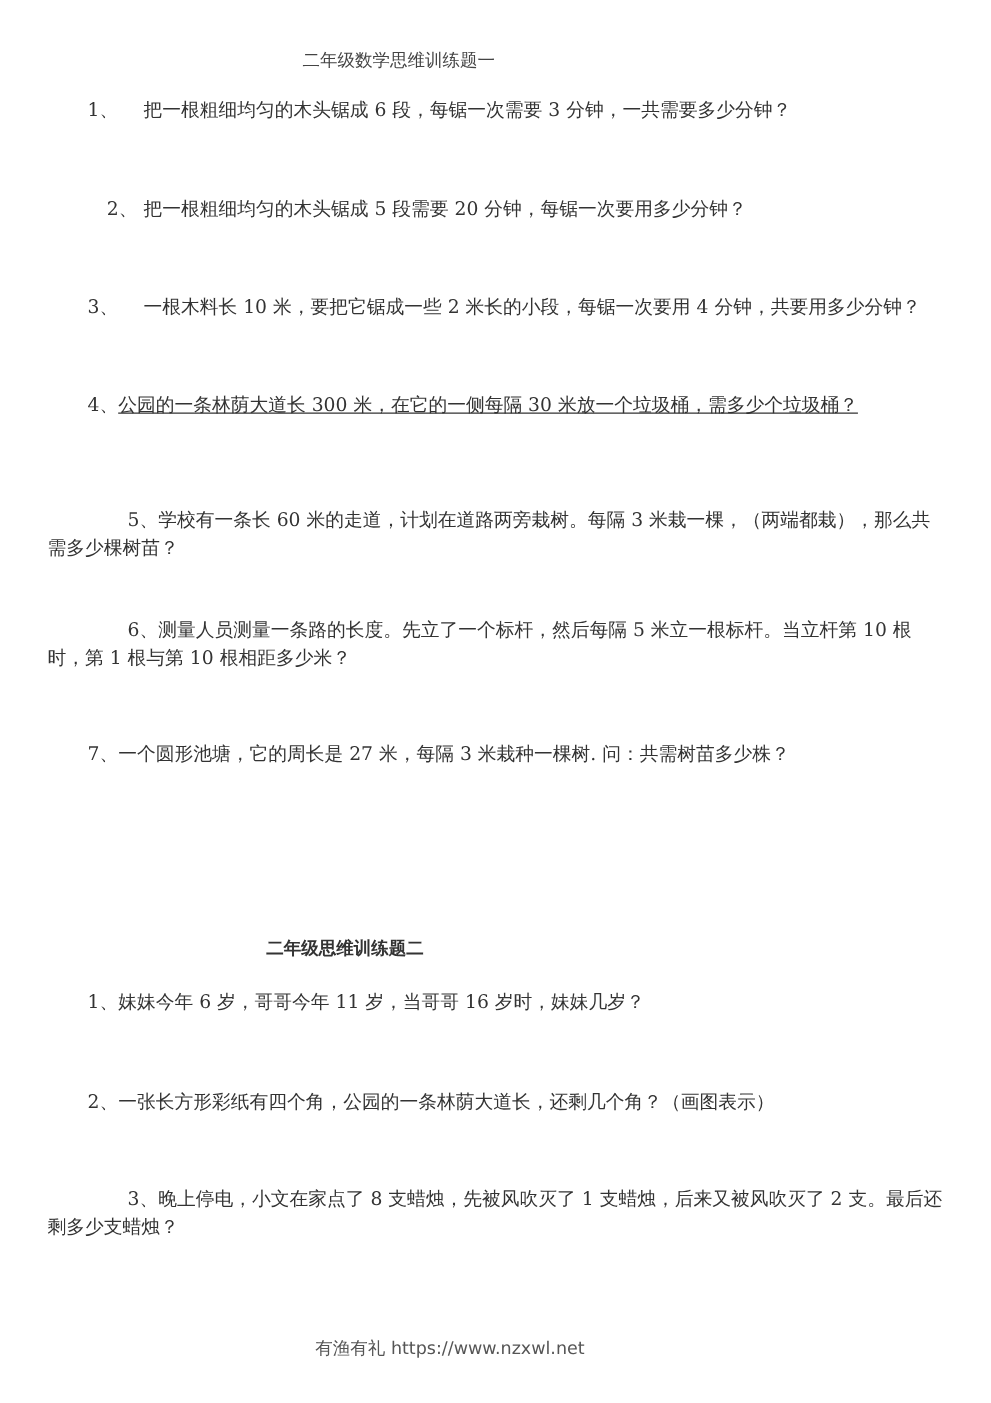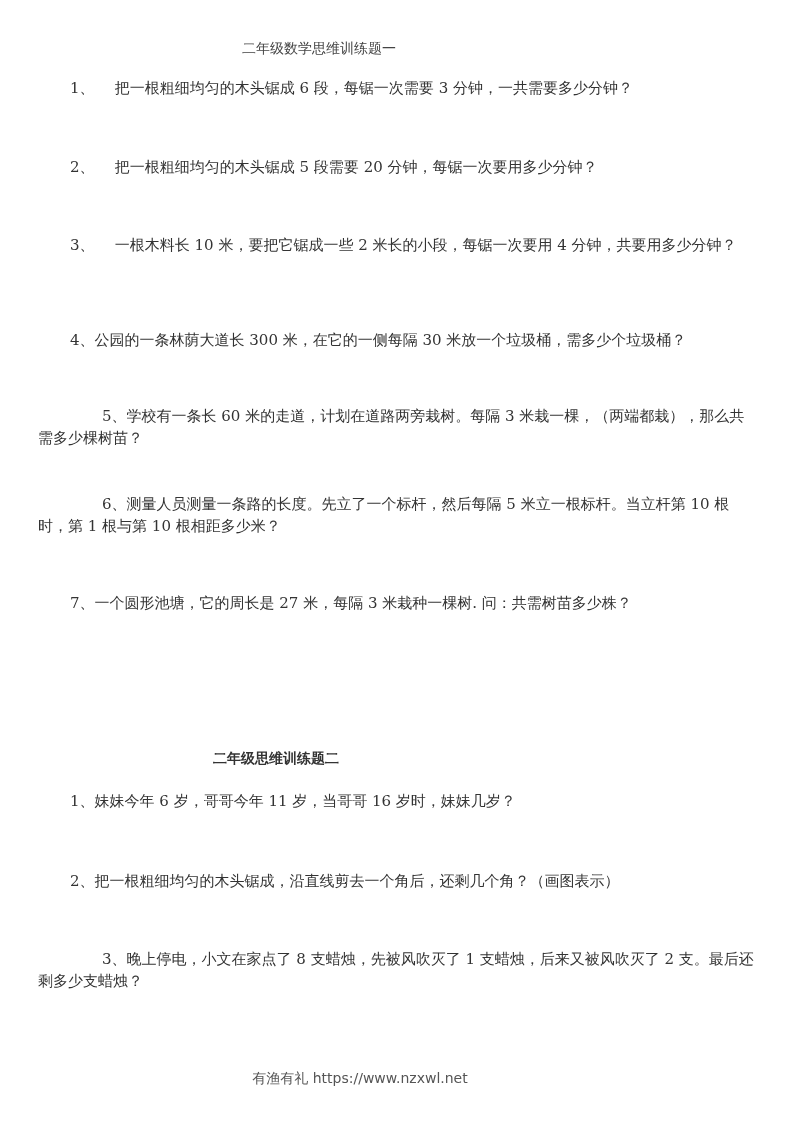--- a/index.html
+++ b/index.html
@@ -31,31 +31,31 @@
 
 <div class="page">
 
   <div class="title" style="top:40px;">二年级数学思维训练题一</div>
 
   <div class="q" style="left:70px; top:77px;">
     <span class="num" style="width:40px;">1、</span>
     <span>把一根粗细均匀的木头锯成 6 段，每锯一次需要 3 分钟，一共需要多少分钟？</span>
   </div>
 
-  <div class="q" style="left:70px; top:156px;">
+  <div class="q" style="left:70px; top:156px;text-align:right;">
     <span class="num" style="width:40px;">2、</span>
     <span>把一根粗细均匀的木头锯成 5 段需要 20 分钟，每锯一次要用多少分钟？</span>
   </div>
 
   <div class="q" style="left:70px; top:234px;">
     <span class="num" style="width:40px;">3、</span>
     <span>一根木料长 10 米，要把它锯成一些 2 米长的小段，每锯一次要用 4 分钟，共要用多少分钟？</span>
   </div>
 
-  <div class="q" style="left:70px; top:329px;">
+  <div class="q" style="left:70px; top:313px;text-decoration:underline;">
     <span class="num">4、</span><span>公园的一条林荫大道长 300 米，在它的一侧每隔 30 米放一个垃圾桶，需多少个垃圾桶？</span>
   </div>
 
   <div class="q wrap" style="top:393px;margin-top:12px;">
     <span class="num">5、</span><span>学校有一条长 60 米的走道，计划在道路两旁栽树。每隔 3 米栽一棵，（两端都栽），那么共需多少棵树苗？</span>
   </div>
 
   <div class="q wrap" style="top:493px;">
     <span class="num">6、</span><span>测量人员测量一条路的长度。先立了一个标杆，然后每隔 5 米立一根标杆。当立杆第 10 根时，第 1 根与第 10 根相距多少米？</span>
   </div>
@@ -65,21 +65,21 @@
   </div>
 
 
   <div class="title bold" style="top:750px; left:-43px;">二年级思维训练题二</div>
 
   <div class="q" style="left:70px; top:790px;">
     <span class="num">1、</span><span>妹妹今年 6 岁，哥哥今年 11 岁，当哥哥 16 岁时，妹妹几岁？</span>
   </div>
 
   <div class="q" style="left:70px; top:870px;">
-    <span class="num">2、</span><span>把一根粗细均匀的木头锯成，沿直线剪去一个角后，还剩几个角？（画图表示）</span>
+    <span class="num">2、</span><span>一张长方形彩纸有四个角，公园的一条林荫大道长，还剩几个角？（画图表示）</span>
   </div>
 
   <div class="q wrap" style="top:948px;">
     <span class="num">3、</span><span>晚上停电，小文在家点了 8 支蜡烛，先被风吹灭了 1 支蜡烛，后来又被风吹灭了 2 支。最后还剩多少支蜡烛？</span>
   </div>
 
   <div class="footer">有渔有礼 https://www.nzxwl.net</div>
 
 </div>
 

